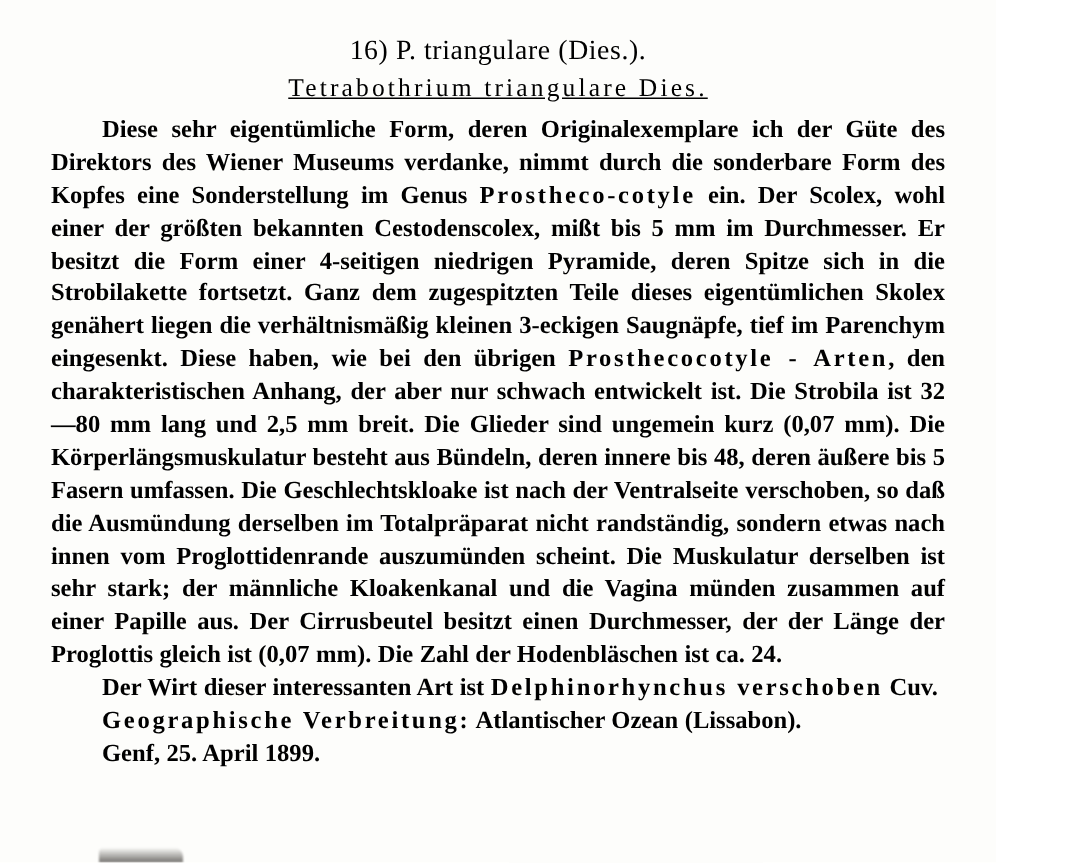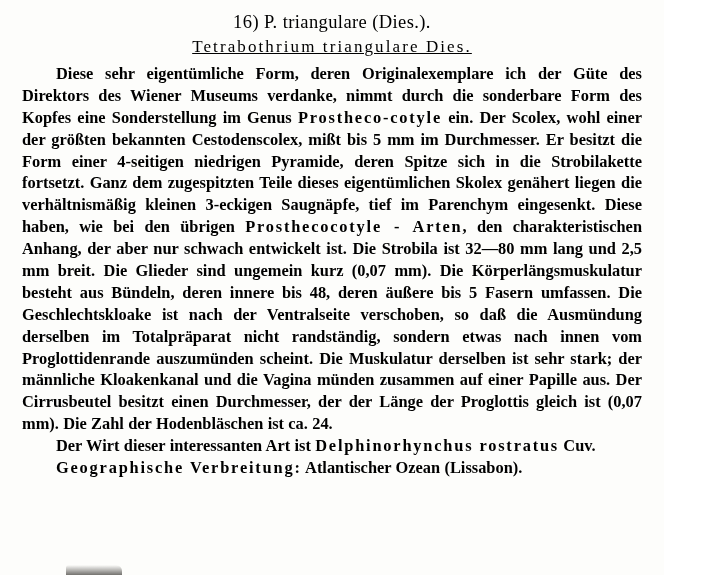--- a/index.html
+++ b/index.html
@@ -12,21 +12,21 @@
     height: 575px;
     overflow: hidden;
     font-family: "Liberation Serif", serif;
     color: #000000;
   }
   .page {
     position: relative;
     width: 664px;
     height: 575px;
     background: #fdfdfb;
-    padding: 0;
+    padding: 12px;
     box-sizing: border-box;
   }
   .content {
     padding: 10px 22px 0 22px;
   }
   .heading-1 {
     text-align: center;
     font-size: 18.5px;
     letter-spacing: 0.4px;
     margin: 2px 0 4px 0;
@@ -70,20 +70,21 @@
 
 <div class="page">
   <div class="content">
 
     <div class="heading-1">16) P. triangulare (Dies.).</div>
 
     <div class="heading-2">Tetrabothrium triangulare Dies.</div>
 
     <p class="body-par">Diese sehr eigentümliche Form, deren Originalexemplare ich der Güte des Direktors des Wiener Museums verdanke, nimmt durch die sonderbare Form des Kopfes eine Sonderstellung im Genus <span class="sp">Prostheco-cotyle</span> ein. Der Scolex, wohl einer der größten bekannten Cestodenscolex, mißt bis 5 mm im Durchmesser. Er besitzt die Form einer 4-seitigen niedrigen Pyramide, deren Spitze sich in die Strobilakette fortsetzt. Ganz dem zugespitzten Teile dieses eigentümlichen Skolex genähert liegen die verhältnismäßig kleinen 3-eckigen Saugnäpfe, tief im Parenchym eingesenkt. Diese haben, wie bei den übrigen <span class="sp">Prosthecocotyle - Arten</span>, den charakteristischen Anhang, der aber nur schwach entwickelt ist. Die Strobila ist 32—80 mm lang und 2,5 mm breit. Die Glieder sind ungemein kurz (0,07 mm). Die Körperlängsmuskulatur besteht aus Bündeln, deren innere bis 48, deren äußere bis 5 Fasern umfassen. Die Geschlechtskloake ist nach der Ventralseite verschoben, so daß die Ausmündung derselben im Totalpräparat nicht randständig, sondern etwas nach innen vom Proglottidenrande auszumünden scheint. Die Muskulatur derselben ist sehr stark; der männliche Kloakenkanal und die Vagina münden zusammen auf einer Papille aus. Der Cirrusbeutel besitzt einen Durchmesser, der der Länge der Proglottis gleich ist (0,07 mm). Die Zahl der Hodenbläschen ist ca. 24.</p>
 
-    <p class="body-par">Der Wirt dieser interessanten Art ist <span class="sp">Delphinorhynchus rostratus</span> Cuv.</p>
+    <p class="body-par">Der Wirt dieser interessanten Art ist <span class="sp">Delphinorhynchus verschoben</span> Cuv.</p>
 
     <p class="body-par"><span class="sp">Geographische Verbreitung:</span> Atlantischer Ozean (Lissabon).</p>
 
+    <p class="body-par">Genf, 25. April 1899.</p>
 
   </div>
   <div class="smudge"></div>
 </div>
 
 </body></html>

